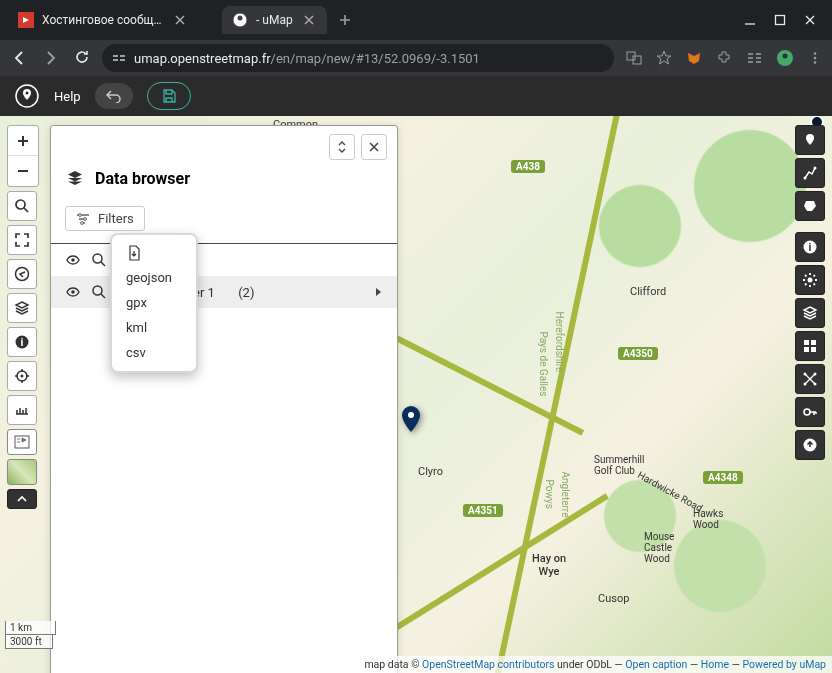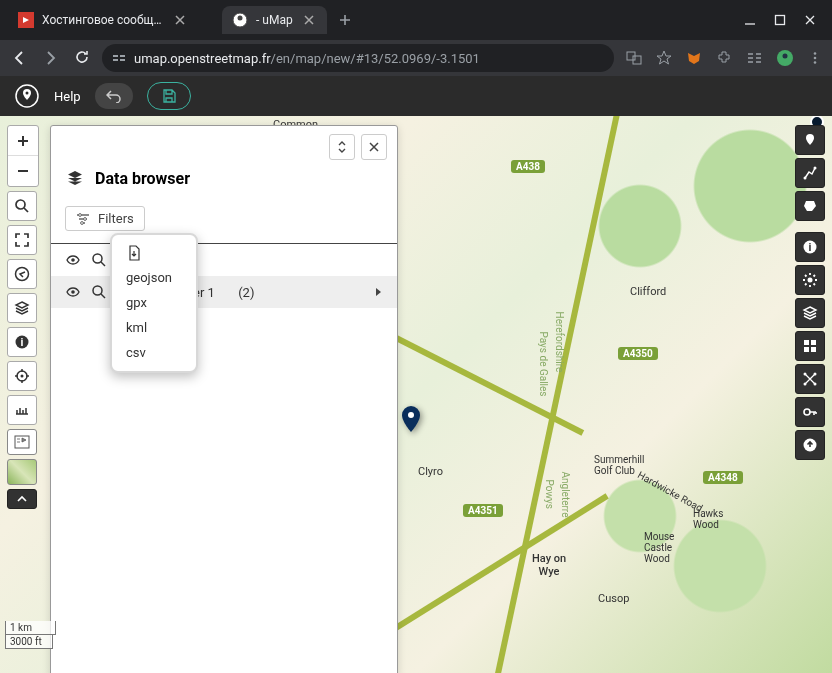--- a/index.html
+++ b/index.html
@@ -429,14 +429,17 @@
       <div class="dropdown-item">geojson</div>
       <div class="dropdown-item">gpx</div>
       <div class="dropdown-item">kml</div>
       <div class="dropdown-item">csv</div>
     </div>
 
     <div class="scale">
       <div class="scale-bar">1 km</div>
       <div class="scale-bar">3000 ft</div>
     </div>
+    <div class="attribution">
+      <span>map data © </span><a>OpenStreetMap contributors</a><span> under ODbL  — </span><a>Open caption</a> — <a>Home</a> — <a>Powered by uMap</a>
+    </div>
   </div>
 </div>
 
 </body></html>

